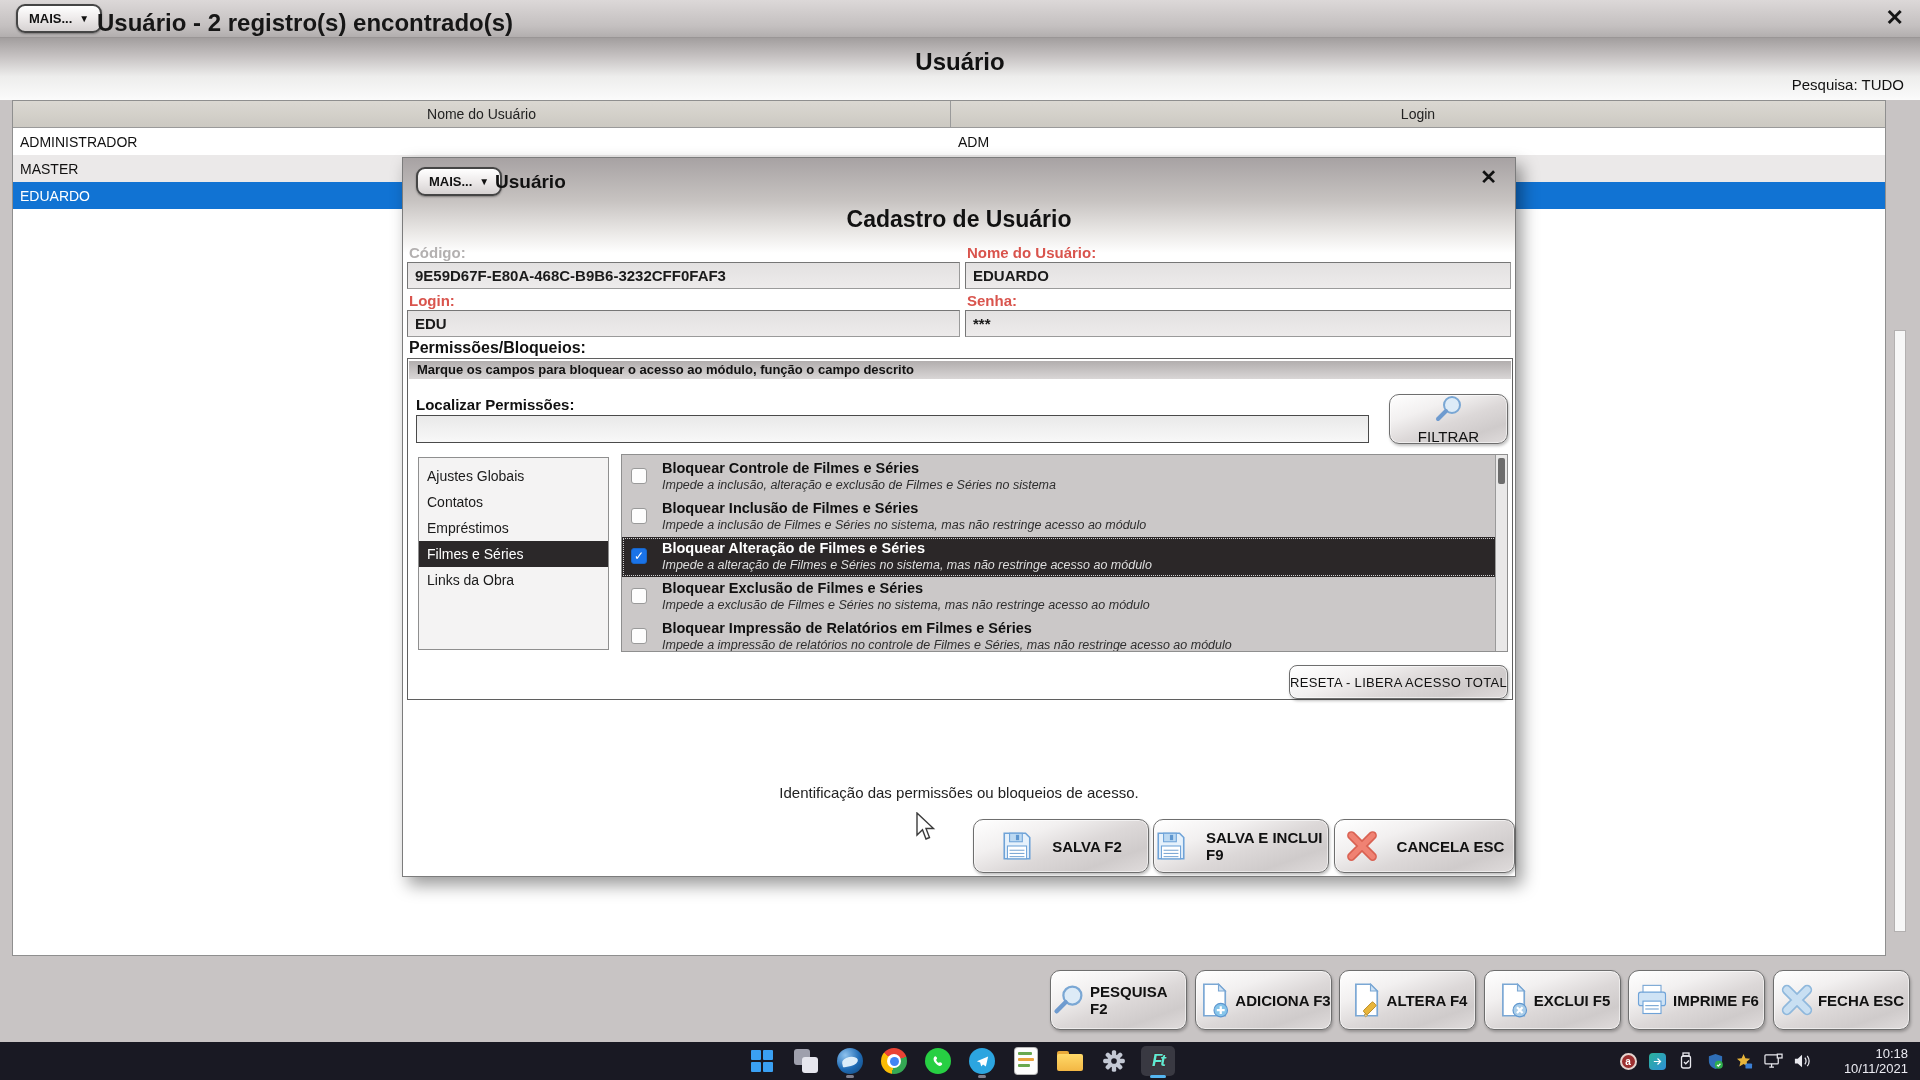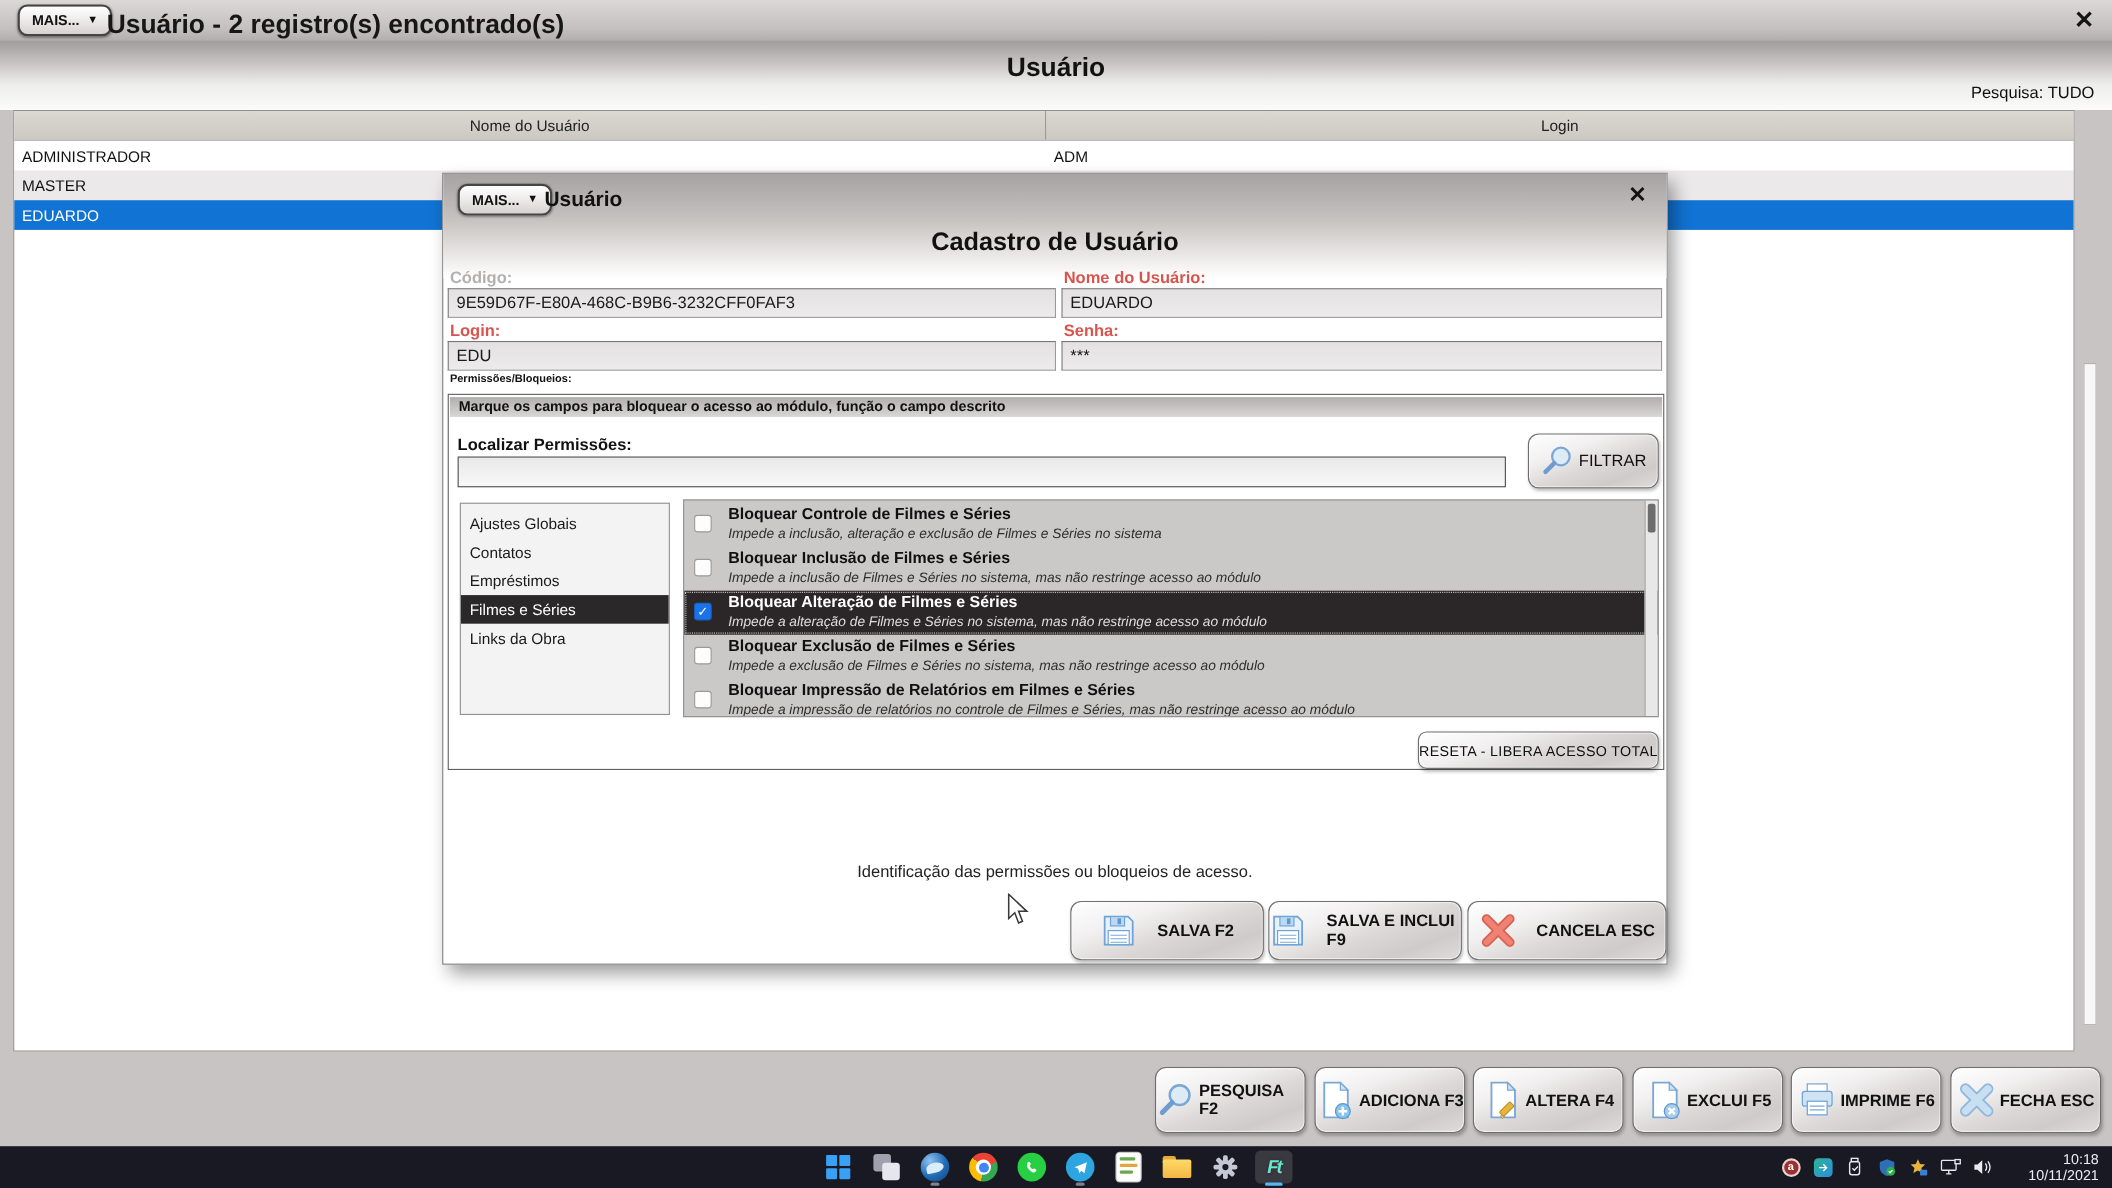--- a/index.html
+++ b/index.html
@@ -76,39 +76,39 @@
   }
   .dlg-title{ position:absolute; left:92px; top:13px; font-size:19px; font-weight:bold; }
   .dlg-close{ position:absolute; right:18px; top:7px; font-size:20px; font-weight:bold; cursor:default; }
   .dlg-heading{ position:absolute; left:0; right:0; top:48px; text-align:center; font-size:23px; font-weight:bold; }
   .flabel{ position:absolute; font-size:15px; font-weight:bold; }
   .lab-gray{ color:#b3b0b0; }
   .lab-red{ color:#d9544d; }
   .field{
     position:absolute; height:27px; display:flex; align-items:center; padding:0 7px;
     background:linear-gradient(#e3e1e1,#edebeb); font-size:15px; color:#1a1a1a;
-    border:1px solid #9a9a9a; border-top-color:#767676; border-left-color:#767676;
-  }
-  .sec-label{ position:absolute; left:6px; top:181px; font-size:10px; font-weight:bold; }
+    border:1px solid #9a9a9a; border-top-color:#767676; border-left-color:#767676;font-weight:bold;
+  }
+  .sec-label{ position:absolute; left:6px; top:181px; font-size:16px; font-weight:bold; }
   .groupbox{
     position:absolute; left:4px; top:200px; width:1106px; height:342px;
     border:1px solid #5f5f5f; background:#fff;
   }
   .instruction{
     position:absolute; left:1px; right:1px; top:2px; height:18px; line-height:18px;
     padding-left:8px; font-size:13px; font-weight:bold;
     background:linear-gradient(#b2aeae,#d9d6d6);
   }
   .loc-label{ position:absolute; left:8px; top:37px; font-size:15px; font-weight:bold; }
   .filter-input{
     position:absolute; left:8px; top:56px; width:953px; height:28px;
     background:linear-gradient(#e9e9e9,#f8f8f8); border:1px solid #4a4a4a;
     font-family:"Liberation Sans",sans-serif; font-size:15px; padding:0 6px;
   }
-  .filtrar-btn{ left:981px; top:35px; width:119px; height:50px; font-size:15px; }
+  .filtrar-btn{ left:981px; top:35px; width:119px; height:50px; font-size:15px;flex-direction:column; }
   .cat-list{
     position:absolute; left:10px; top:98px; width:191px; height:193px;
     background:#f4f3f3; border:1px solid #8f8f8f; padding-top:5px; overflow:hidden;
   }
   .cat{ height:26px; line-height:26px; padding-left:8px; font-size:14px; color:#1a1a1a; cursor:default; }
   .cat.sel{ background:#2b2829; color:#fff; }
   .perm-list{
     position:absolute; left:213px; top:95px; width:887px; height:198px;
     background:#cbc8c8; border:1px solid #8f8f8f; overflow:hidden; padding-top:2px;
   }

